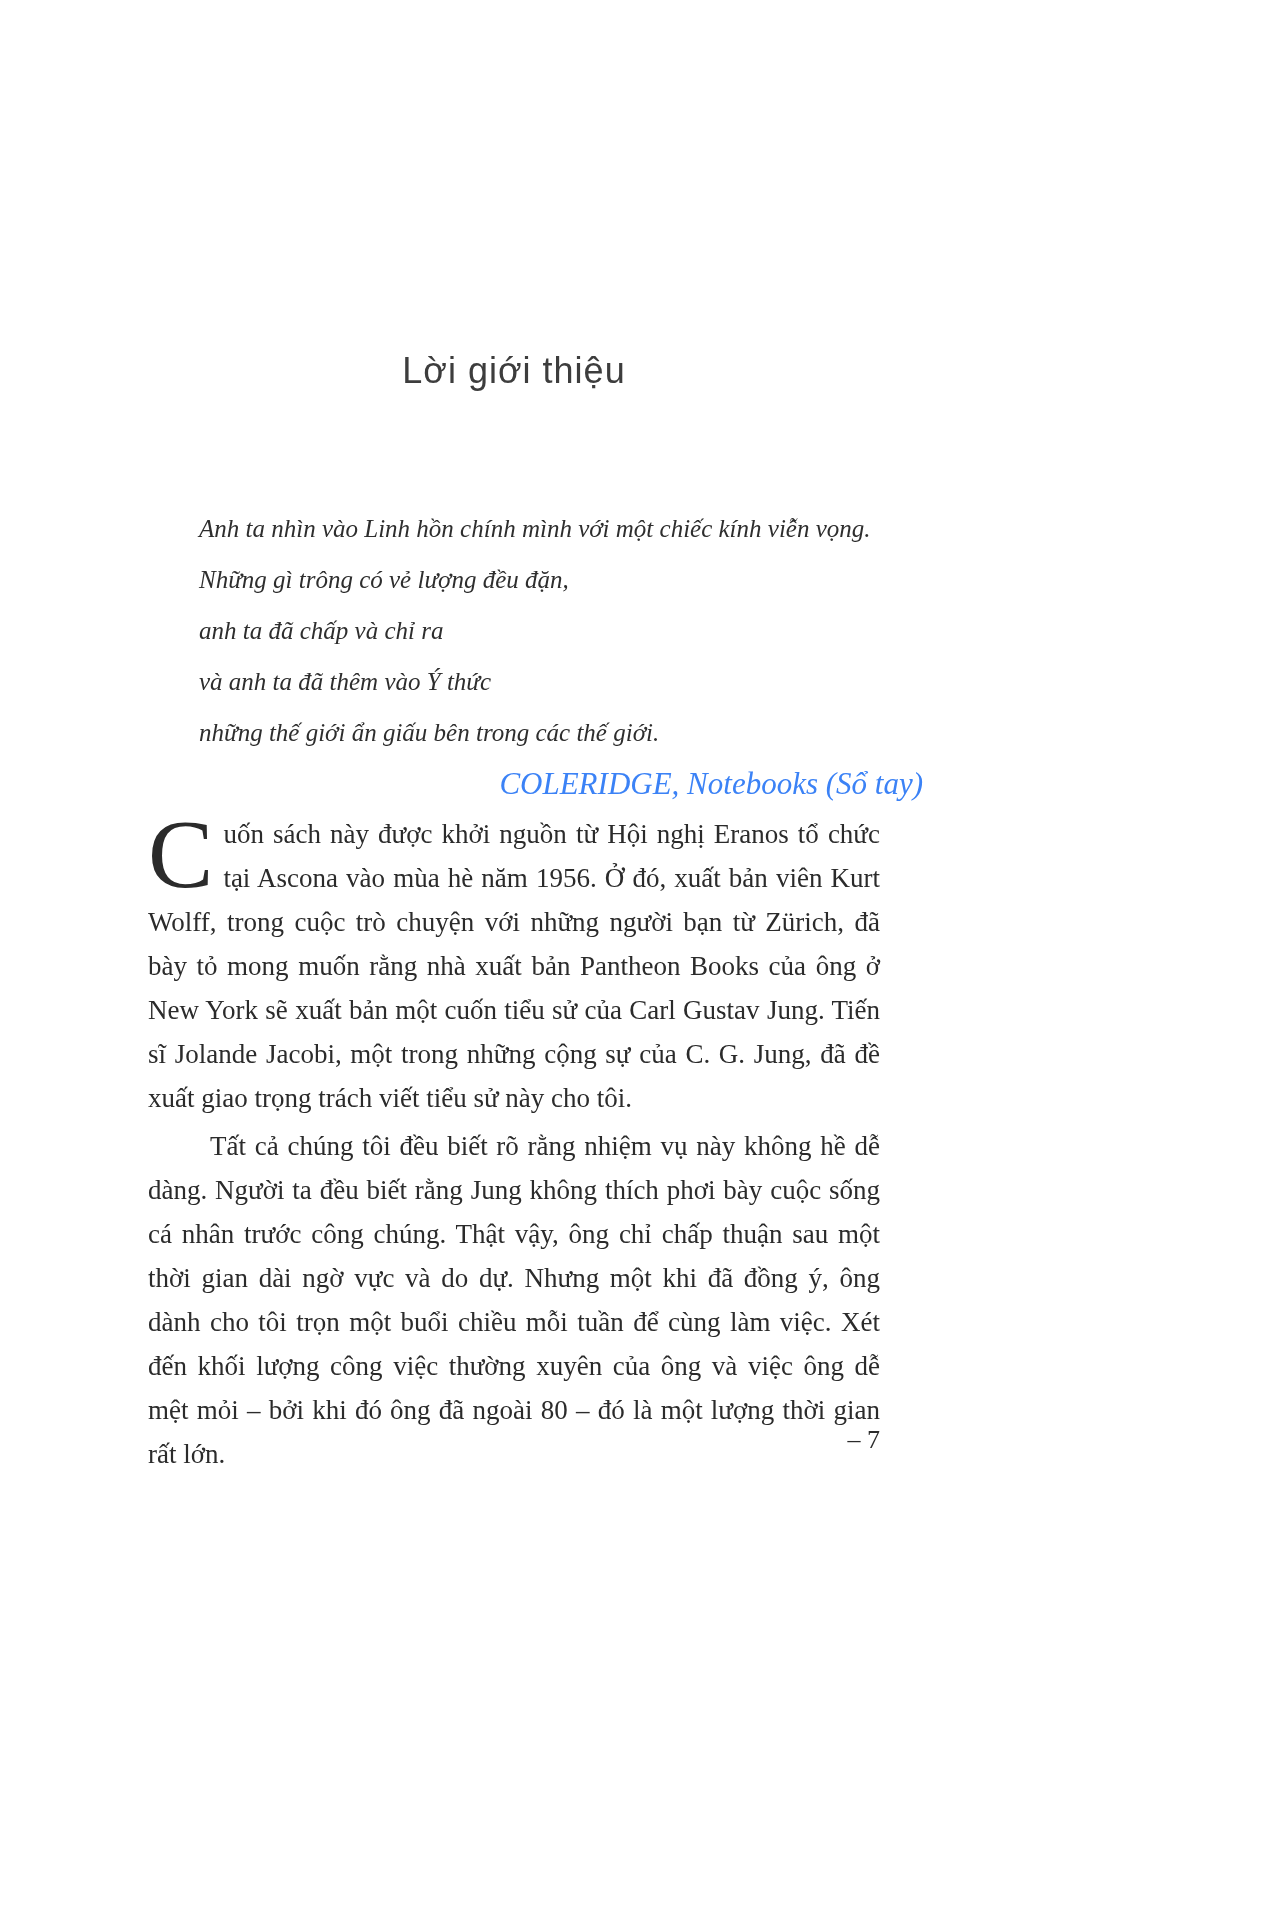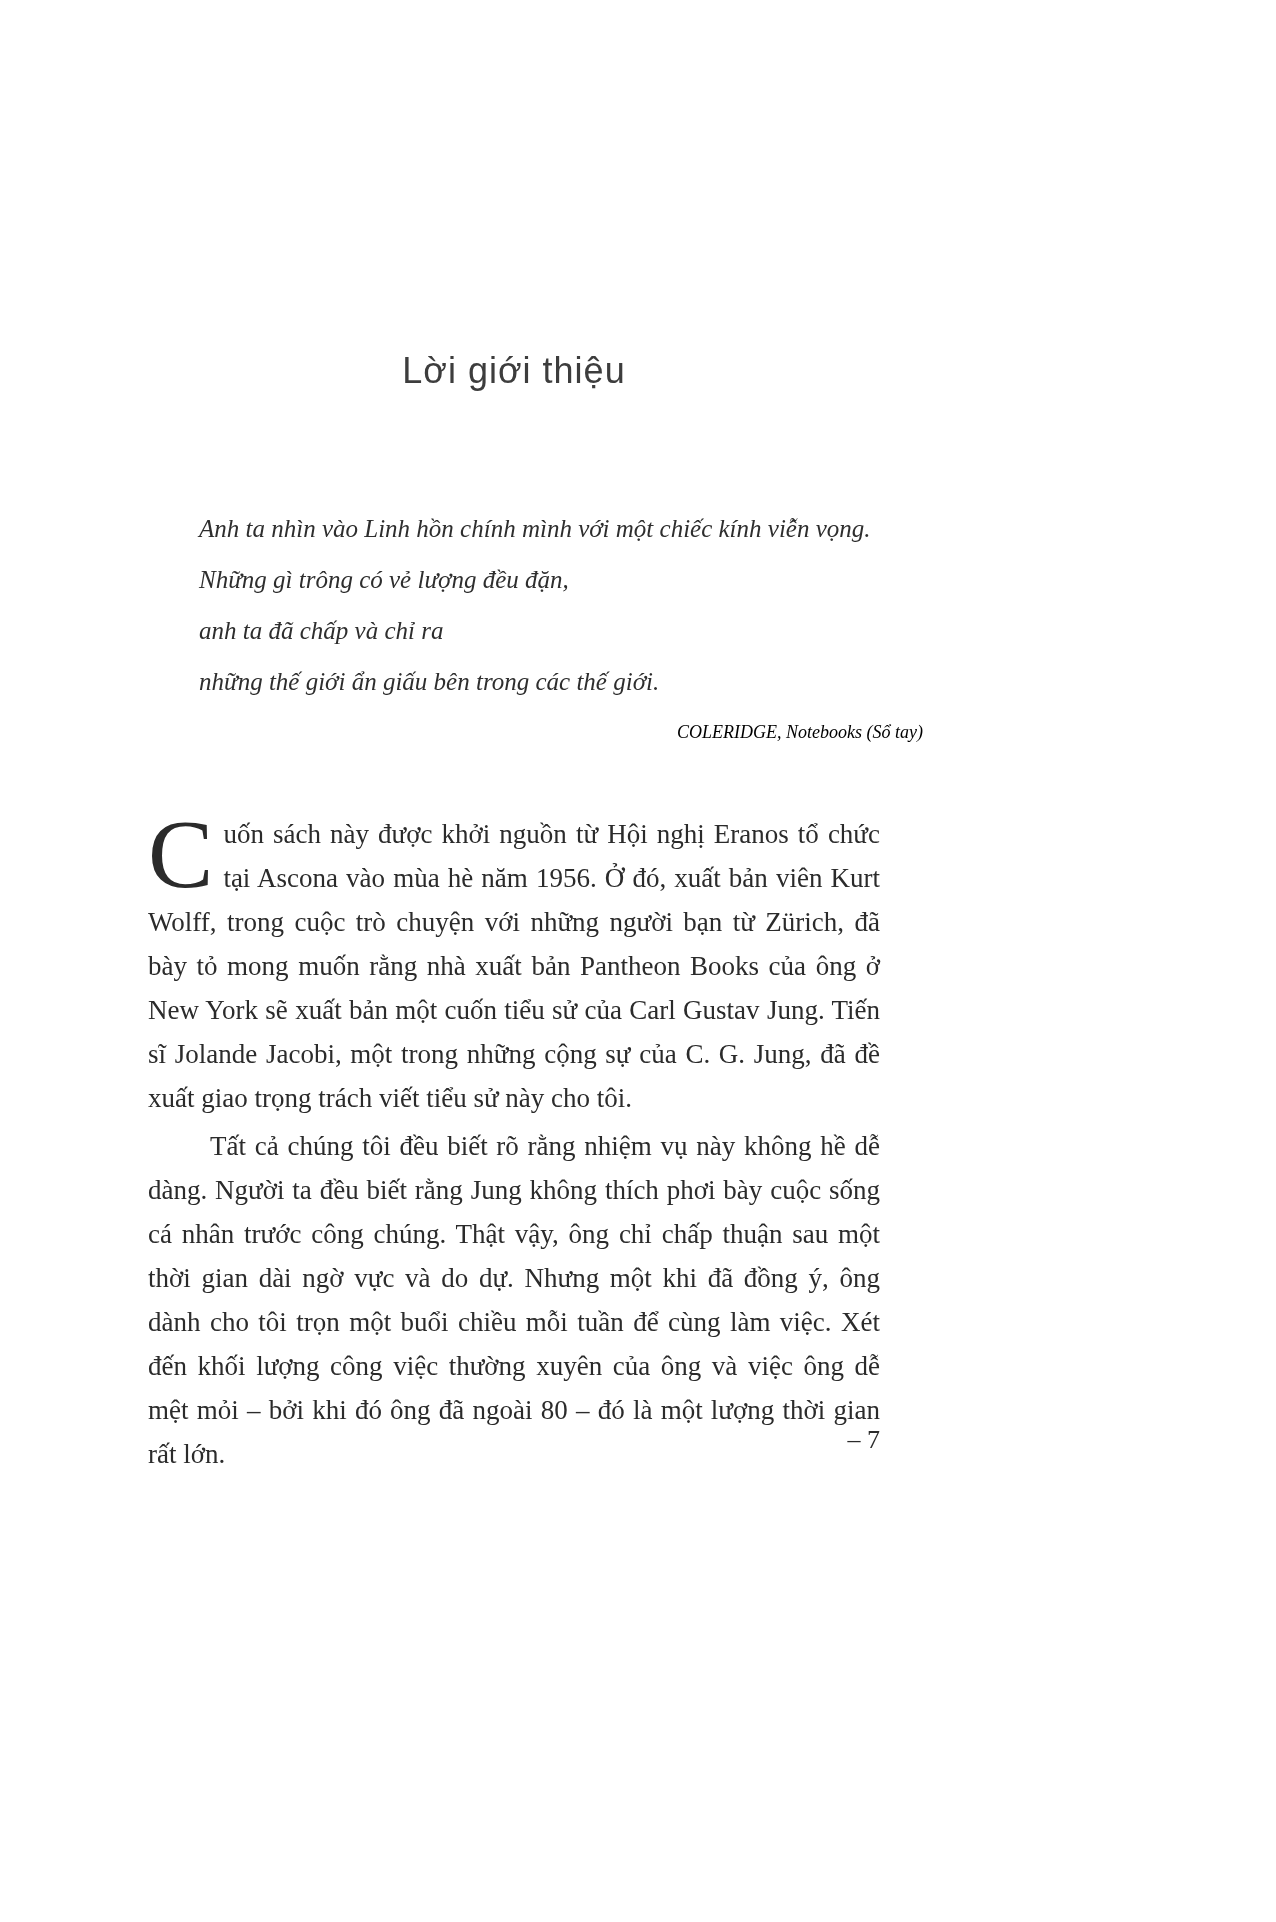--- a/index.html
+++ b/index.html
@@ -38,23 +38,23 @@
     font-style: italic;
     font-size: 25px;
     line-height: 51px;
     color: #2e2e2e;
   }
   .epigraph p { font-style: italic; }
 
   .attribution {
     font-style: normal;
     text-align: right;
-    font-size: 18px;
+    font-size: 31px;
     line-height: 51px;
-    color: #000000;
+    color: #3b82f6;
   }
   .attribution .work { font-style: italic; }
 
   .body-text {
     position: absolute;
     top: 812px;
     left: 148px;
     width: 732px;
     font-size: 27px;
     line-height: 44px;
@@ -90,20 +90,21 @@
 <body>
 
 <div class="page">
 
   <h1 class="title">Lời giới thiệu</h1>
 
   <div class="epigraph">
     <p>Anh ta nhìn vào Linh hồn chính mình với một chiếc kính viễn vọng.</p>
     <p>Những gì trông có vẻ lượng đều đặn,</p>
     <p>anh ta đã chấp và chỉ ra</p>
+    <p>và anh ta đã thêm vào Ý thức</p>
     <p>những thế giới ẩn giấu bên trong các thế giới.</p>
     <p class="attribution"><span>COLERIDGE, </span><span class="work">Notebooks</span><span> (Sổ tay)</span></p>
   </div>
 
   <div class="body-text">
     <p class="para"><span class="dropcap">C</span><span>uốn sách này được khởi nguồn từ Hội nghị Eranos tổ chức tại Ascona vào mùa hè năm 1956. Ở đó, xuất bản viên Kurt Wolff, trong cuộc trò chuyện với những người bạn từ Zürich, đã bày tỏ mong muốn rằng nhà xuất bản Pantheon Books của ông ở New York sẽ xuất bản một cuốn tiểu sử của Carl Gustav Jung. Tiến sĩ Jolande Jacobi, một trong những cộng sự của C. G. Jung, đã đề xuất giao trọng trách viết tiểu sử này cho tôi.</span></p>
     <p class="para indented"><span>Tất cả chúng tôi đều biết rõ rằng nhiệm vụ này không hề dễ dàng. Người ta đều biết rằng Jung không thích phơi bày cuộc sống cá nhân trước công chúng. Thật vậy, ông chỉ chấp thuận sau một thời gian dài ngờ vực và do dự. Nhưng một khi đã đồng ý, ông dành cho tôi trọn một buổi chiều mỗi tuần để cùng làm việc. Xét đến khối lượng công việc thường xuyên của ông và việc ông dễ mệt mỏi – bởi khi đó ông đã ngoài 80 – đó là một lượng thời gian rất lớn.</span></p>
   </div>
 
   <div class="page-number">– 7</div>

